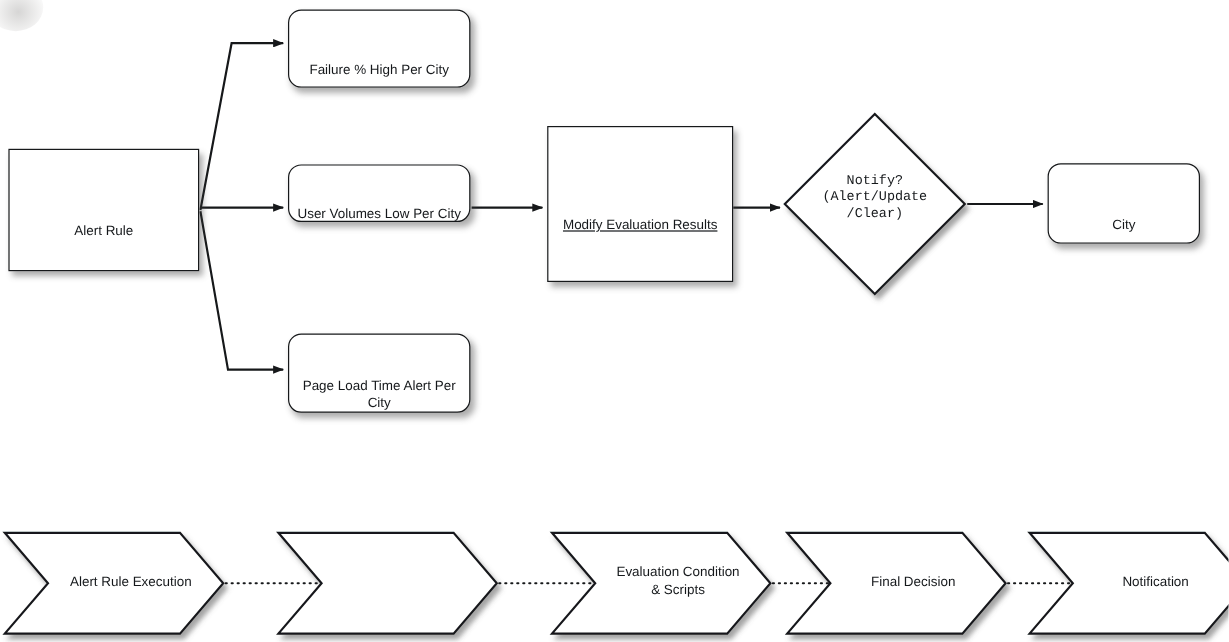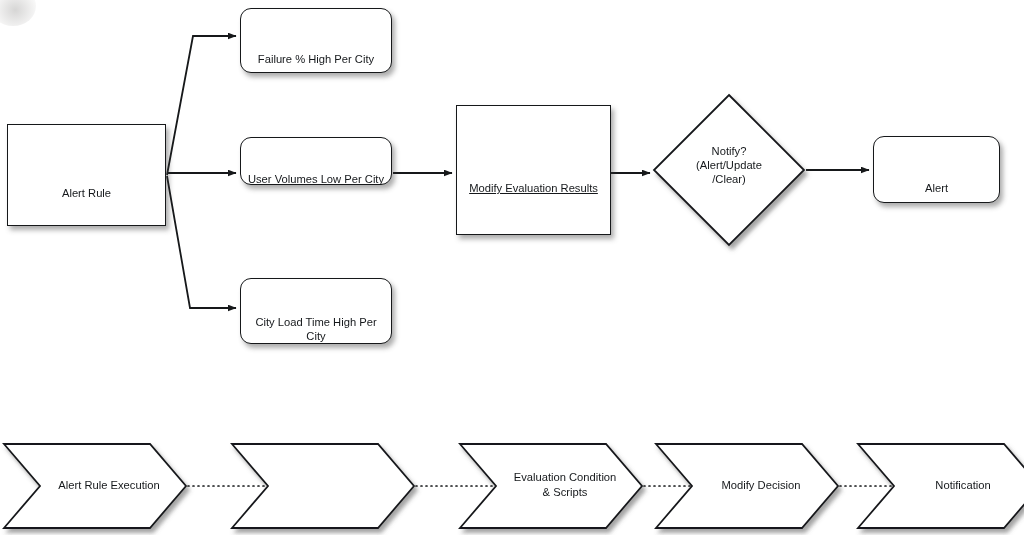--- a/index.html
+++ b/index.html
@@ -124,50 +124,50 @@
 
   <div class="node round" style="left:240px; top:8px; width:152px; height:65px;">
     <span class="label">Failure % High Per City</span>
   </div>
 
   <div class="node round" style="left:240px; top:137px; width:152px; height:48px;">
     <span class="label">User Volumes Low Per City</span>
   </div>
 
   <div class="node round" style="left:240px; top:278px; width:152px; height:66px;">
-    <span class="label">City Load Time High Per City</span>
+    <span class="label">Page Load Time Alert Per City</span>
   </div>
 
   <div class="node rect" style="left:456px; top:105px; width:155px; height:130px;text-decoration:underline;">
     <span class="label">Modify Evaluation Results</span>
   </div>
 
-  <div class="diamond-label" style="left:664px; top:144px; width:130px;">
+  <div class="diamond-label" style="left:664px; top:144px; width:130px;font-family:Liberation Mono, monospace;">
     <div>Notify?</div>
     <div>(Alert/Update</div>
     <div>/Clear)</div>
   </div>
 
   <div class="node round" style="left:873px; top:136px; width:127px; height:67px;">
-    <span class="label">Alert</span>
+    <span class="label">City</span>
   </div>
 
   <div class="chev-label" style="left:34px; top:478px; width:150px;">
     <div>Alert Rule Execution</div>
     <div></div>
   </div>
 
 
   <div class="chev-label" style="left:490px; top:470px; width:150px;">
     <div>Evaluation Condition</div>
     <div>&amp; Scripts</div>
   </div>
 
   <div class="chev-label" style="left:686px; top:478px; width:150px;">
-    <div>Modify Decision</div>
+    <div>Final Decision</div>
     <div></div>
   </div>
 
   <div class="chev-label" style="left:888px; top:478px; width:150px;">
     <div>Notification</div>
     <div></div>
   </div>
 
 </div>
 

